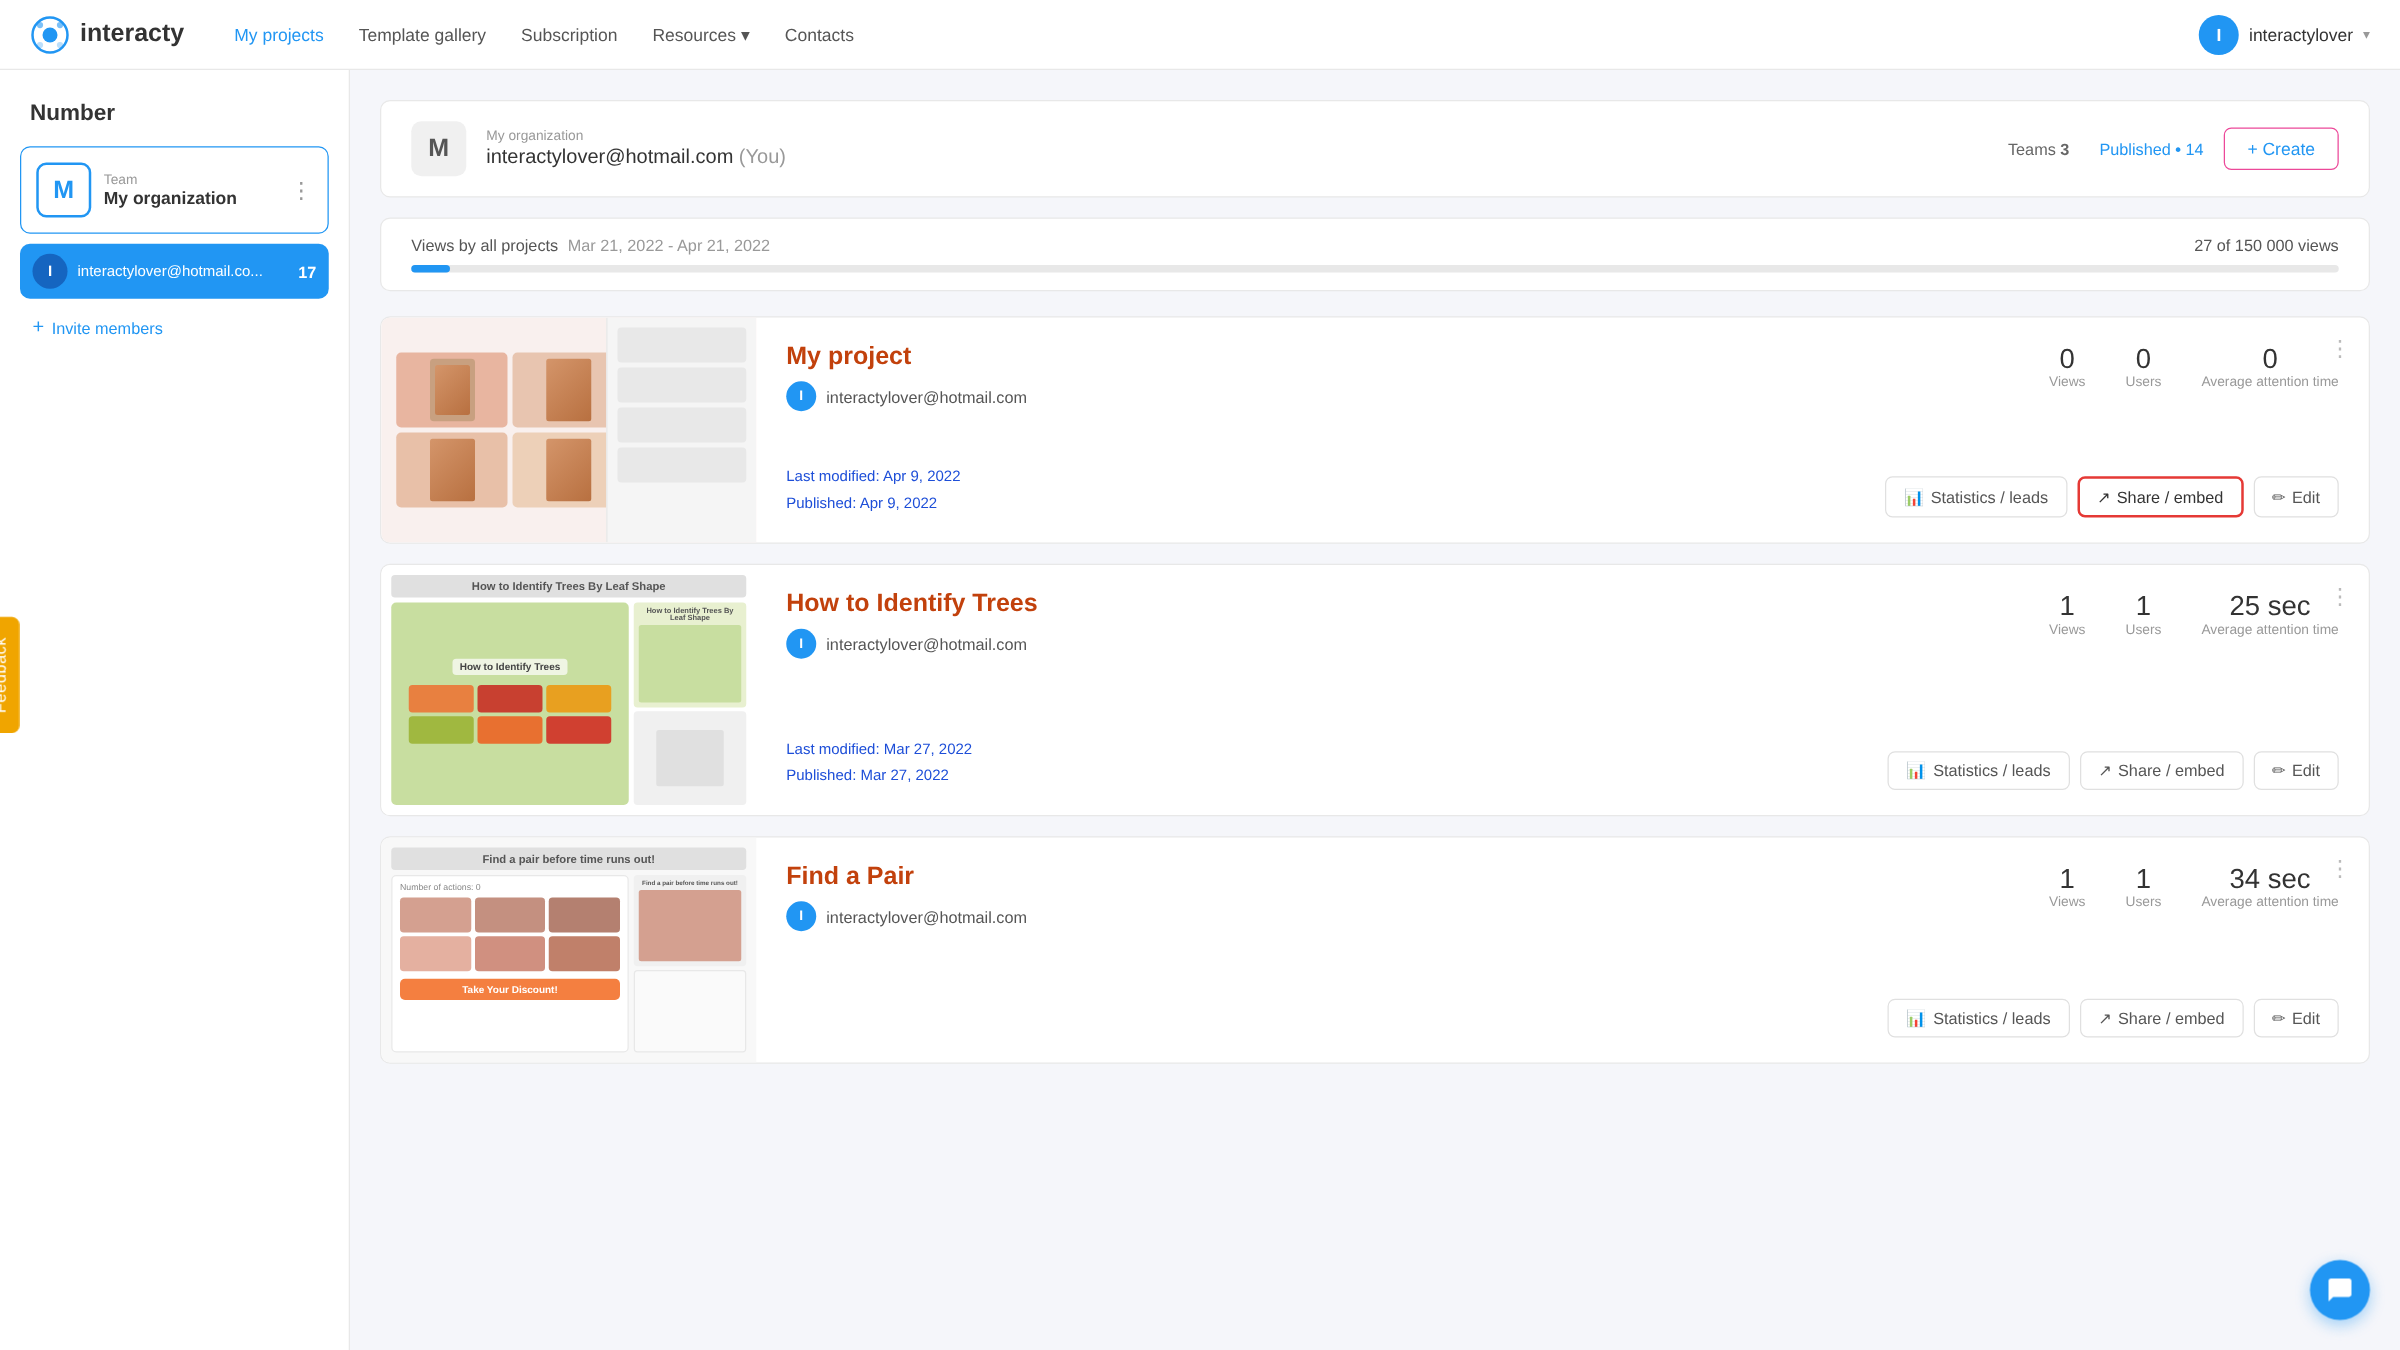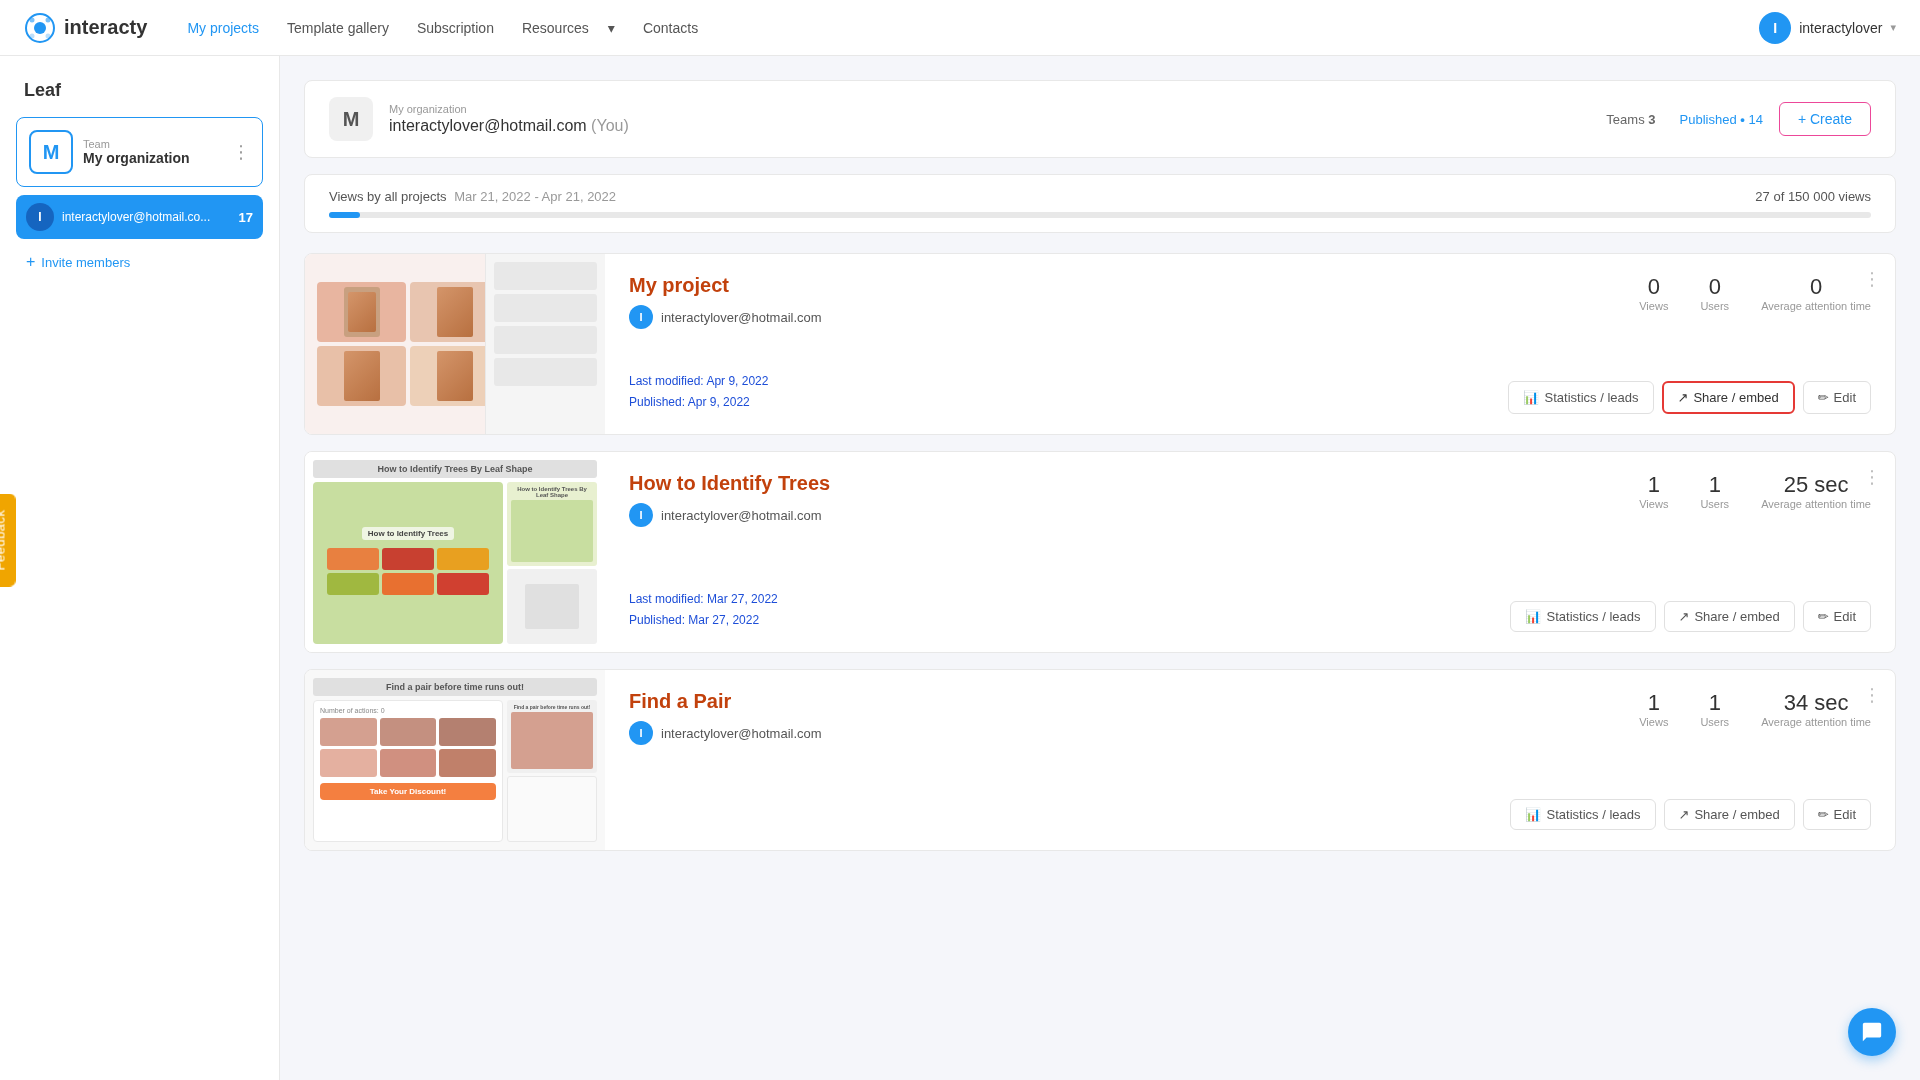--- a/index.html
+++ b/index.html
@@ -15,21 +15,21 @@
       border-bottom: 1px solid #e8e8e8;
       position: fixed; top: 0; left: 0; right: 0; z-index: 100;
       gap: 32px;
     }
     .topnav-logo { display: flex; align-items: center; gap: 8px; margin-right: 8px; }
     .topnav-logo-icon { width: 32px; height: 32px; }
     .topnav-logo-text { font-size: 20px; font-weight: 600; color: #333; }
     .topnav-links { display: flex; gap: 28px; align-items: center; flex: 1; }
     .topnav-link { font-size: 14px; color: #555; cursor: pointer; text-decoration: none; }
     .topnav-link.active { color: #2196f3; font-weight: 500; }
-    .topnav-link-dropdown { display: flex; align-items: center; gap: 19px; }
+    .topnav-link-dropdown { display: flex; align-items: center; gap: 4px; }
     .topnav-user { display: flex; align-items: center; gap: 8px; margin-left: auto; cursor: pointer; }
     .topnav-avatar { width: 32px; height: 32px; border-radius: 50%; background: #2196f3; color: #fff; display: flex; align-items: center; justify-content: center; font-weight: 600; font-size: 14px; }
     .topnav-username { font-size: 14px; color: #333; }
 
     
     .layout { display: flex; margin-top: 56px; min-height: calc(100vh - 56px); }
 
     
     .sidebar {
       width: 280px;
@@ -235,21 +235,21 @@
   <div class="topnav-user">
     <div class="topnav-avatar">I</div>
     <span class="topnav-username">interactylover</span>
     <span style="color:#999; font-size:11px;">▾</span>
   </div>
 </nav>
 
 <div class="layout">
 
   <aside class="sidebar">
-    <div class="sidebar-title">Leaf</div>
+    <div class="sidebar-title">Number</div>
     <div class="team-card">
       <div class="team-card-left">
         <div class="team-avatar">M</div>
         <div>
           <div class="team-info-label">Team</div>
           <div class="team-info-name">My organization</div>
         </div>
       </div>
       <span class="team-more">⋮</span>
     </div>

